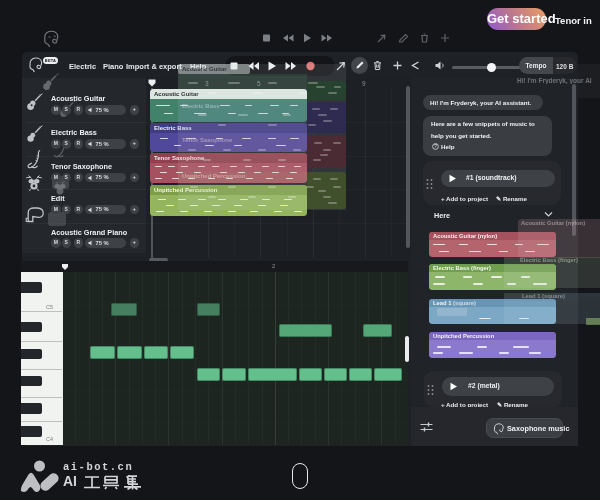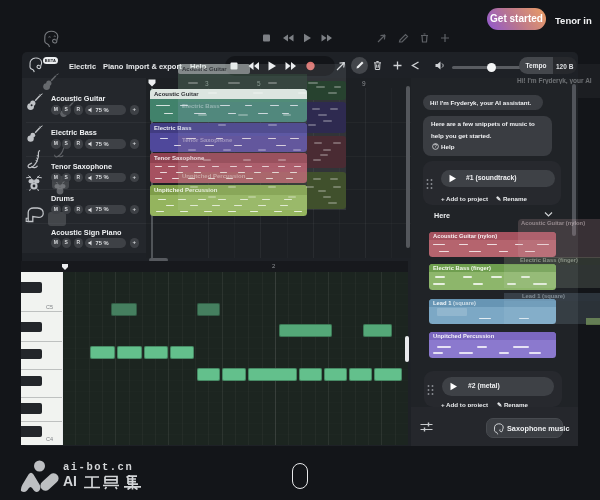--- a/index.html
+++ b/index.html
@@ -38,21 +38,21 @@
   <svg class="abs" style="left:374px;top:32px;" width="82" height="12" viewBox="0 0 82 12">
     <g fill="none" stroke="#5e6166" stroke-width="1.2">
       <path d="M4 10 L11 3 M11 3 L6.5 3.6 M11 3 L10.4 7.5"></path>
       <path d="M25.5 10 L26 8 L31.5 2.5 L33.5 4.5 L28 10 Z"></path>
       <path d="M47 3.5 L54 3.5 M48 3.5 L48.5 10 L52.5 10 L53 3.5 M49.5 2 L51.5 2"></path>
       <path d="M71 2 L71 10 M67 6 L75 6"></path>
     </g>
   </svg>
 
   <div class="abs" style="left:487px;top:8px;width:59px;height:22px;border-radius:11px;background:linear-gradient(55deg,#8f58d2 0%,#b9758f 45%,#ec9e63 100%);"></div>
-  <div class="txt" style="left:487px;top:8px;width:59px;height:22px;line-height:22px;text-align:center;font-size:10px;font-weight:700;color:#fff;">Get started</div>
+  <div class="txt" style="left:487px;top:8px;width:59px;height:22px;line-height:22px;text-align:center;font-size:13px;font-weight:700;color:#fff;">Get started</div>
   <div class="txt" style="left:555px;top:15px;font-size:9.5px;font-weight:700;color:#f2f3f5;">Tenor in</div>
 </div>
 
 <div id="app" class="abs" style="left:22px;top:52px;width:556px;height:394px;background:#1e2126;border-radius:5px;"></div>
 
 <div id="menubar" class="abs" style="left:22px;top:52px;width:556px;height:26px;">
   <svg class="abs" style="left:6px;top:5px;" width="16" height="16" viewBox="0 0 17 18">
     <path d="M8 1.2 C4 1.2 1.5 4.2 1.8 7.5 C2 10 1.2 11 2.2 12.5 C3.2 14 5.5 13.6 6 15.5 L6.5 17" fill="none" stroke="#cdd0d4" stroke-width="1.2"></path>
     <path d="M8 1.2 C11.5 1 14.5 3 14.8 6 C15 8.5 13.5 9.5 13.8 11 C14 12.5 12.5 13.5 11 12.8 C9.5 12.2 9.2 10.5 10.2 9.6 C11.2 8.8 12.4 9.4 12.4 10.4" fill="none" stroke="#cdd0d4" stroke-width="1.2"></path>
   </svg>
@@ -178,22 +178,22 @@
       <ellipse cx="7.3" cy="8.3" rx="2.7" ry="2.2" fill="#b6b9bd" stroke="none"></ellipse>
       <ellipse cx="12.7" cy="8.3" rx="2.7" ry="2.2" fill="#b6b9bd" stroke="none"></ellipse>
       <circle cx="10" cy="13" r="3.4" fill="#b6b9bd" stroke="none"></circle>
     </g>
   </svg>
   <div class="abs" style="left:26px;top:134px;width:18px;height:14px;border-radius:3px;background:#5d6065;opacity:.55;"></div>
 
   <div class="txt" style="left:29px;top:16px;font-size:7.3px;font-weight:600;color:#eef0f2;">Acoustic Guitar</div>
   <div class="txt" style="left:29px;top:50px;font-size:7.3px;font-weight:600;color:#eef0f2;">Electric Bass</div>
   <div class="txt" style="left:29px;top:83.5px;font-size:7.3px;font-weight:600;color:#eef0f2;">Tenor Saxophone</div>
-  <div class="txt" style="left:29px;top:116px;font-size:7.3px;font-weight:600;color:#eef0f2;">Drums</div>
-  <div class="txt" style="left:29px;top:149.5px;font-size:7.3px;font-weight:600;color:#eef0f2;">Acoustic Sign Piano</div>
+  <div class="txt" style="left:29px;top:116px;font-size:7.3px;font-weight:600;color:#eef0f2;">Edit</div>
+  <div class="txt" style="left:29px;top:149.5px;font-size:7.3px;font-weight:600;color:#eef0f2;">Acoustic Grand Piano</div>
   <div class="msr" style="top:27px;">
       <div class="mb" style="left:0px;top:0;">M</div>
       <div class="mb" style="left:10.5px;top:0;">S</div>
       <div class="mb" style="left:22.5px;top:0;">R</div>
       <div class="abs" style="left:33.5px;top:0;width:41px;height:9.5px;border-radius:5px;background:#3e4146;">
         <svg style="position:absolute;left:3px;top:2px;" width="6" height="6" viewBox="0 0 6 6">
           <path d="M0.5 2 L1.8 2 L3.5 0.6 L3.5 5.4 L1.8 4 L0.5 4 Z" fill="#d7d9dc"></path>
         </svg>
         <div style="position:absolute;left:11px;top:1.5px;font-size:5.8px;font-weight:700;color:#dcdee1;">75 %</div>
       </div>

